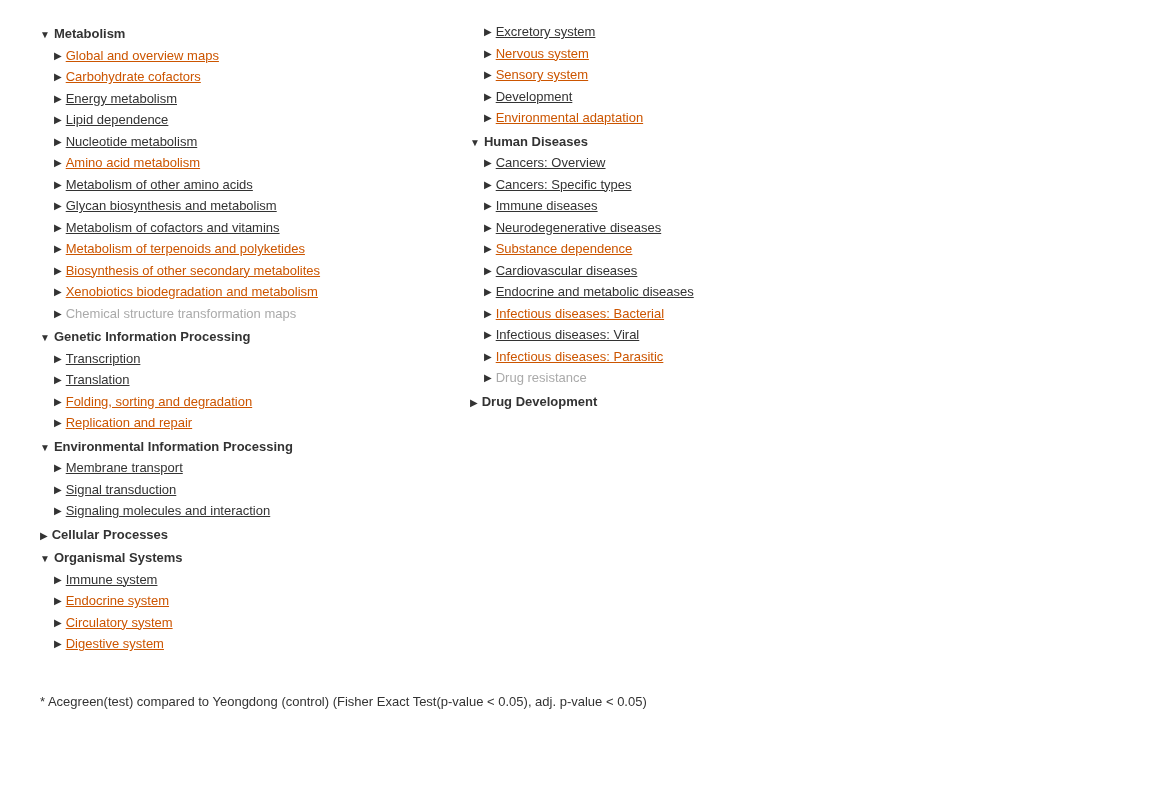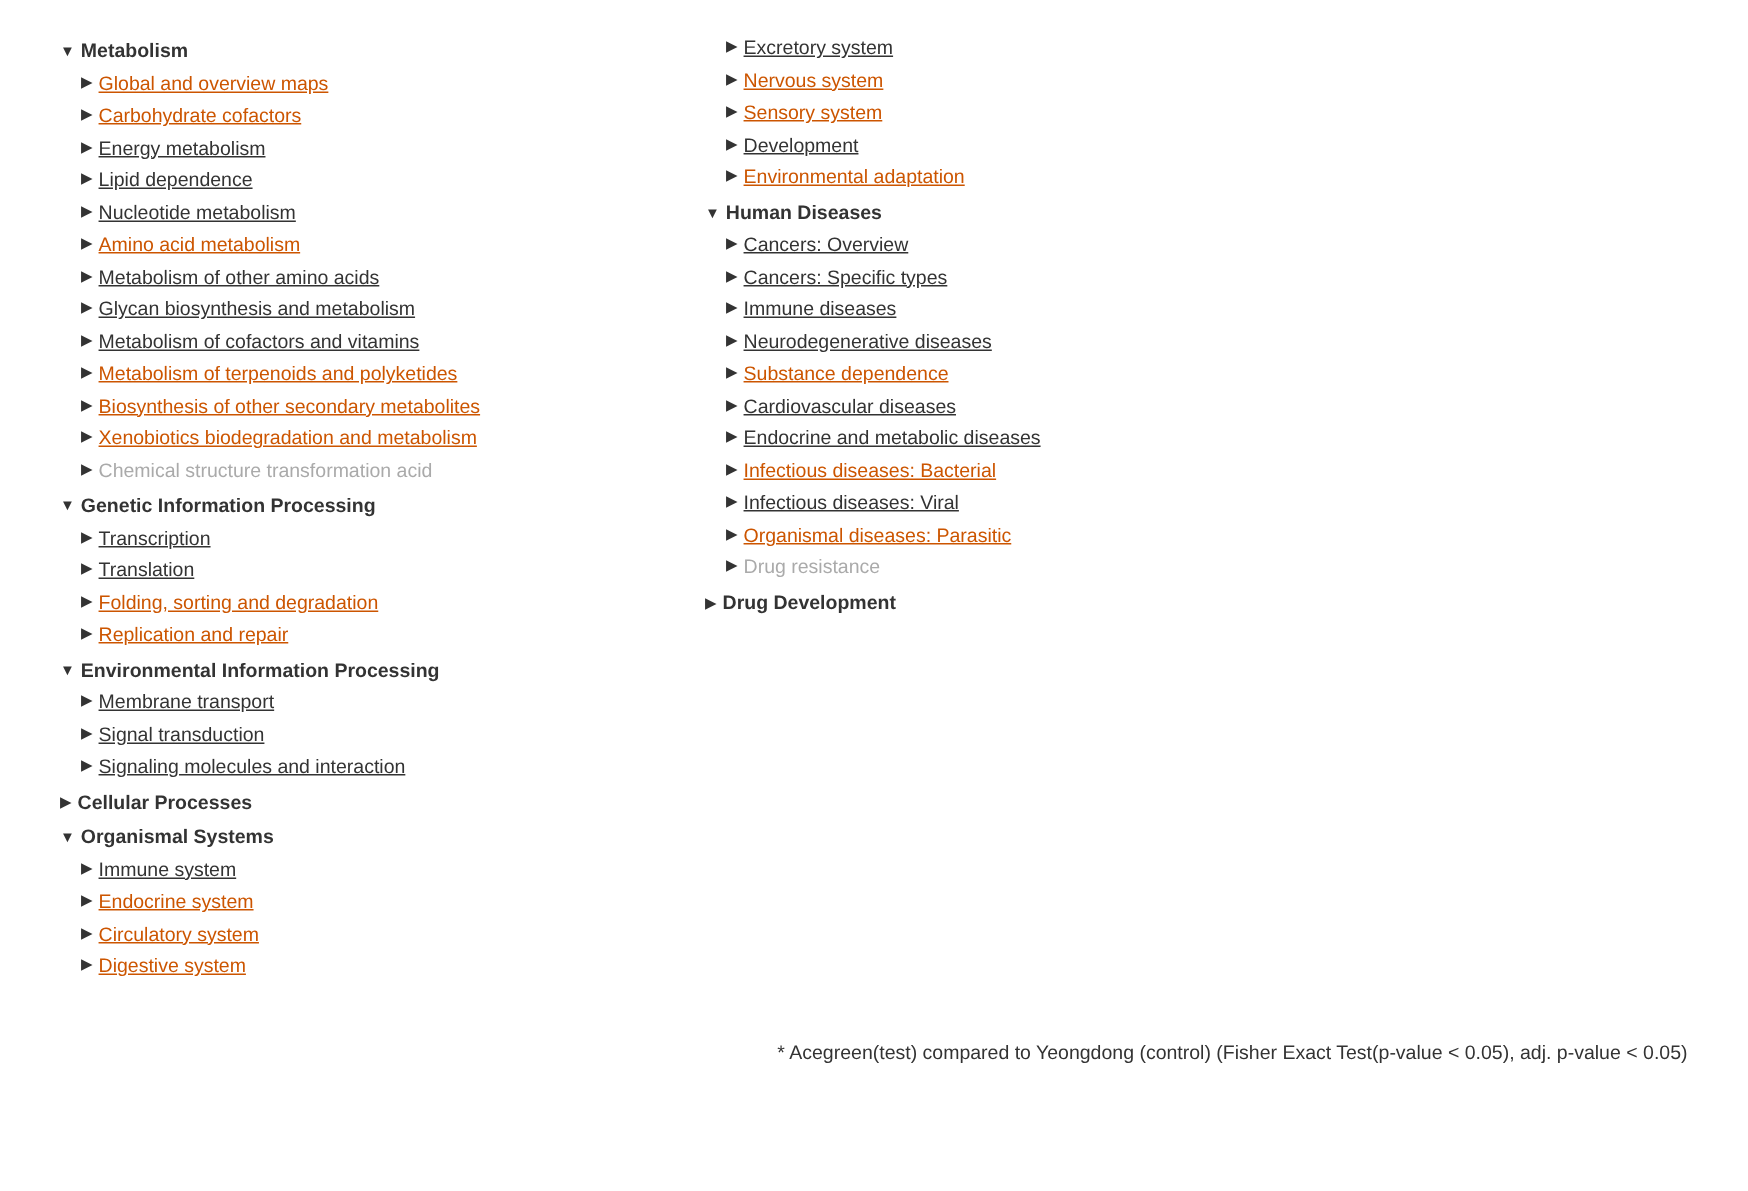--- a/index.html
+++ b/index.html
@@ -62,21 +62,20 @@
     .orange { color: #cc5500; text-decoration: underline; }
     .gray { color: #aaa; }
     .black { color: #333; text-decoration: underline; }
     .footnote {
       margin-top: 15px;
       padding: 10px 20px;
       font-size: 13px;
       color: #333;
       line-height: 1.7;
       border-top: none;
-      text-align: right;
     }
   </style>
 </head>
 <body>
 
 <div class="content-area">
   <div class="left-column">
 
   <div style="margin-bottom: 2px;">
         <div class="section-header">
@@ -126,21 +125,21 @@
         <div class="tree-item indent-1">
           <span class="arrow filled">▶</span>
           <span class="orange">Biosynthesis of other secondary metabolites</span>
         </div>
         <div class="tree-item indent-1">
           <span class="arrow filled">▶</span>
           <span class="orange">Xenobiotics biodegradation and metabolism</span>
         </div>
         <div class="tree-item indent-1">
           <span class="arrow filled">▶</span>
-          <span class="gray">Chemical structure transformation acid</span>
+          <span class="gray">Chemical structure transformation maps</span>
         </div>
       </div>
       <div style="margin-bottom: 2px;">
         <div class="section-header">
           <span class="arrow">▼</span>
           <span class="section-label">Genetic Information Processing</span>
         </div>
         <div class="tree-item indent-1">
           <span class="arrow filled">▶</span>
           <span class="black">Transcription</span>
@@ -263,21 +262,21 @@
         <div class="tree-item indent-1">
           <span class="arrow filled">▶</span>
           <span class="orange">Infectious diseases: Bacterial</span>
         </div>
         <div class="tree-item indent-1">
           <span class="arrow filled">▶</span>
           <span class="black">Infectious diseases: Viral</span>
         </div>
         <div class="tree-item indent-1">
           <span class="arrow filled">▶</span>
-          <span class="orange">Organismal diseases: Parasitic</span>
+          <span class="orange">Infectious diseases: Parasitic</span>
         </div>
         <div class="tree-item indent-1">
           <span class="arrow filled">▶</span>
           <span class="gray">Drug resistance</span>
         </div>
       </div>
       <div style="margin-bottom: 2px;">
         <div class="section-header">
           <span class="arrow">▶</span>
           <span class="section-label">Drug Development</span>

